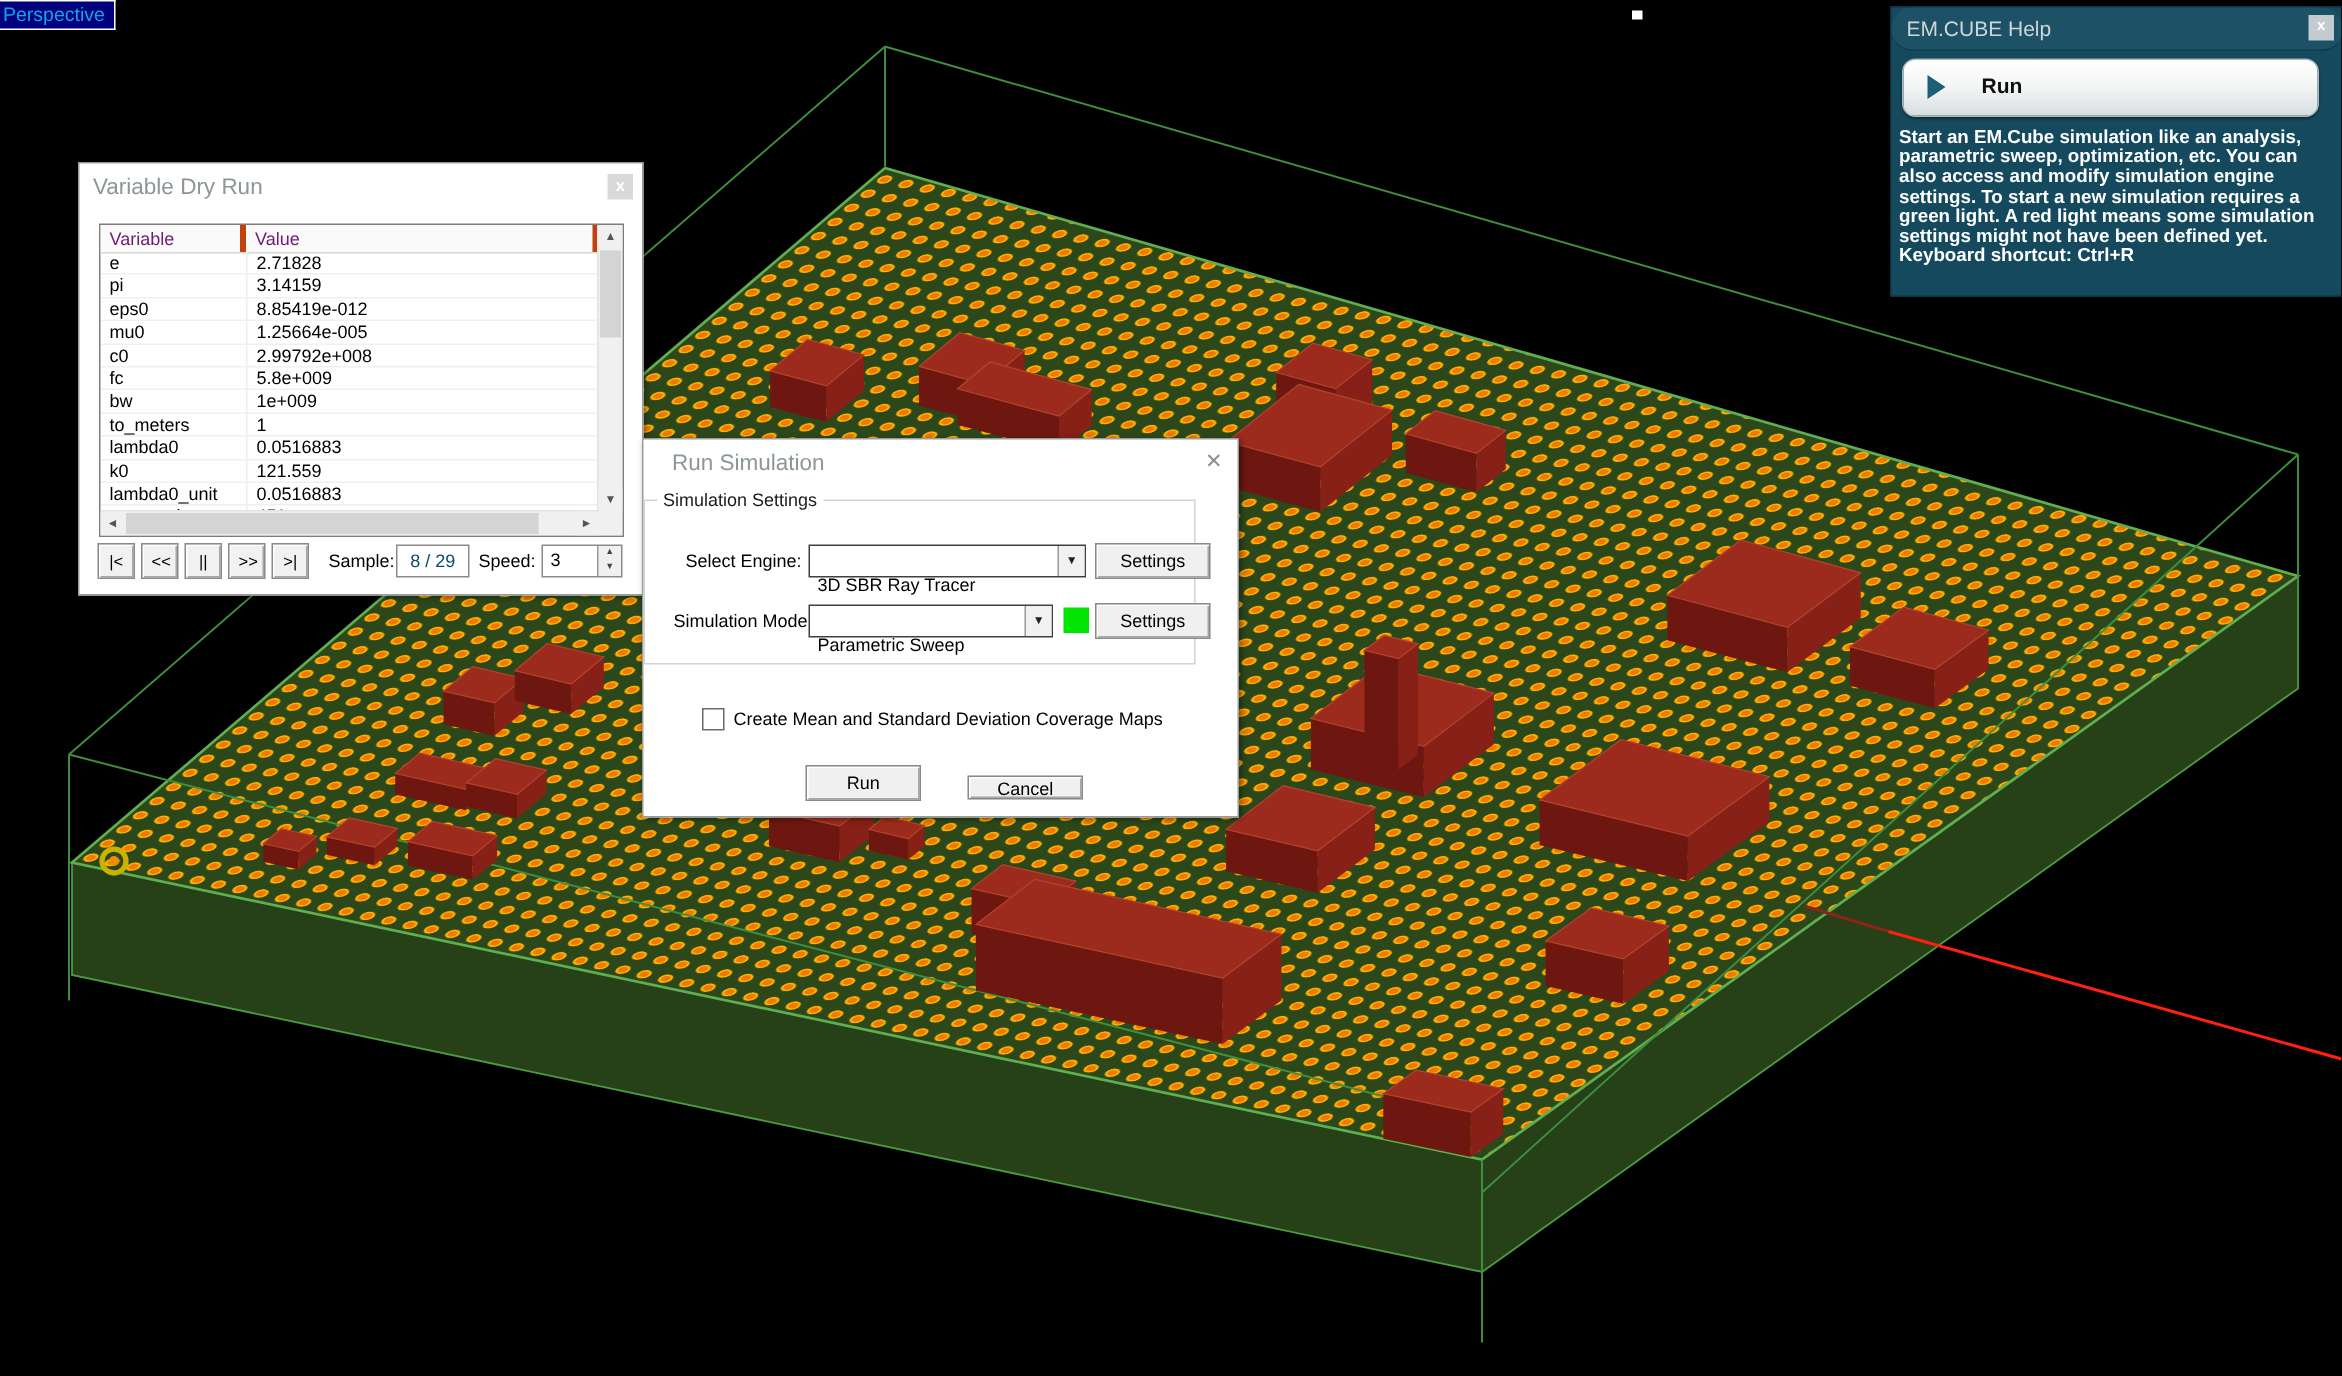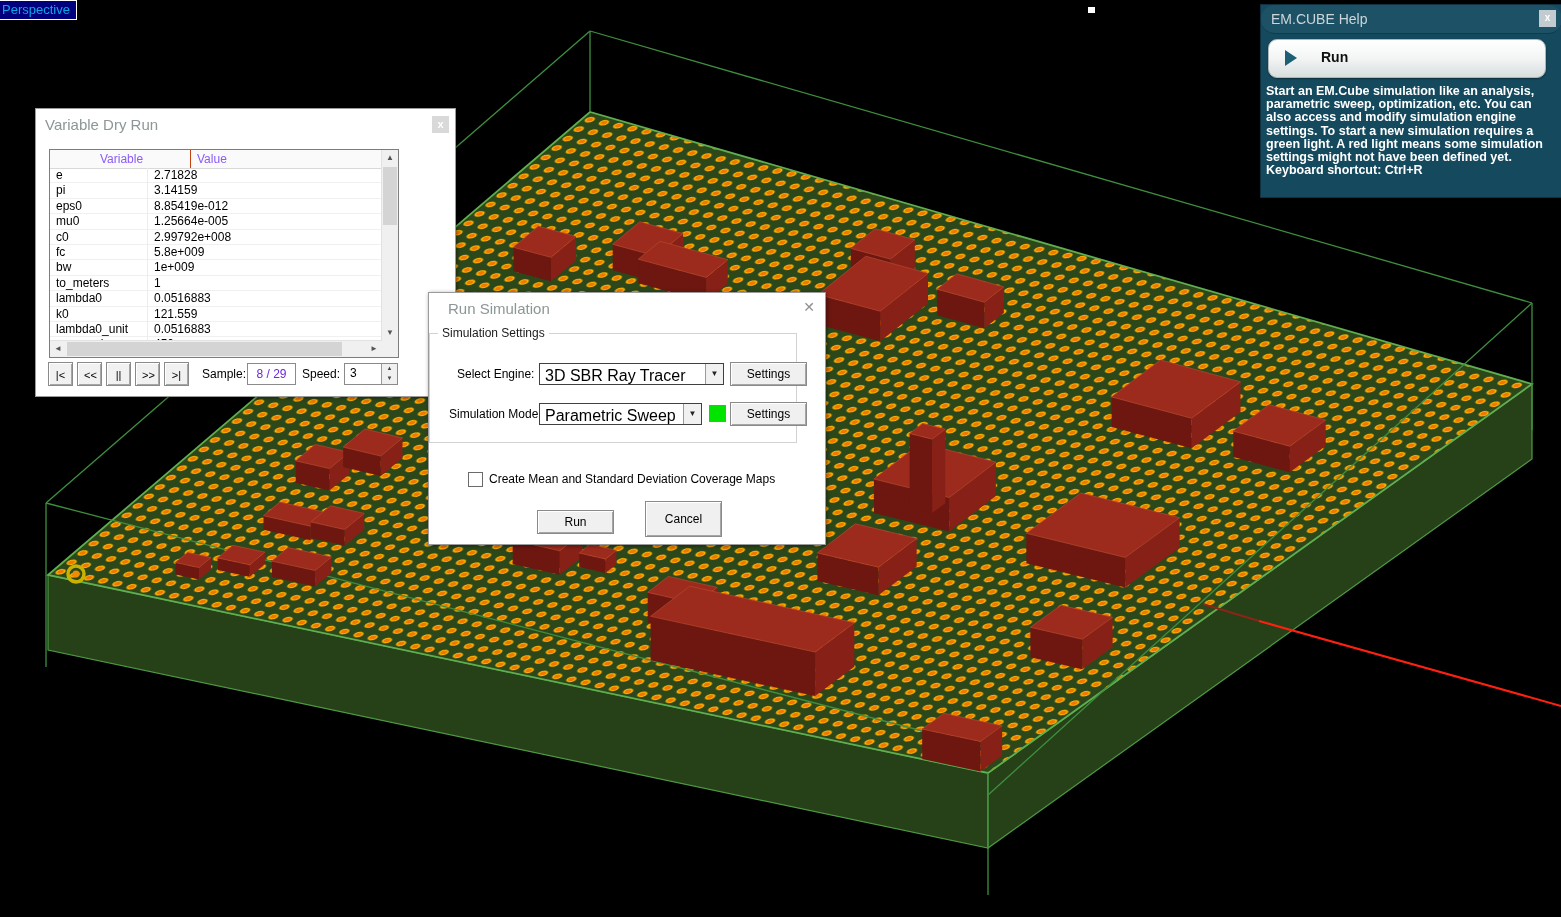--- a/index.html
+++ b/index.html
@@ -10,45 +10,45 @@
   
   .win{position:absolute;background:#fff;border:1px solid #9b9b9b;box-shadow:1px 1px 4px rgba(0,0,0,.45);}
   .wtitle{position:absolute;left:9px;top:7px;font-size:15px;color:#8d9697;}
   .closebox{position:absolute;width:17px;height:17px;background:#d9d9d9;color:#fff;
             font-size:11px;line-height:16px;text-align:center;font-weight:bold;cursor:default;}
   .btn{position:absolute;background:#f0f0f0;border:1px solid #8a8a8a;font-size:12px;color:#000;
        text-align:center;box-shadow:inset 1px 1px 0 #ffffff, inset -1px -1px 0 #a6a6a6;
        font-family:"Liberation Sans",sans-serif;}
   .lbl{position:absolute;font-size:12px;color:#000;white-space:nowrap;}
   .combo{position:absolute;background:#fff;border:1px solid #404040;height:20px;}
-  .combo .ctext{position:absolute;left:5px;top:3px;font-size:16px;color:#000;white-space:nowrap;}
+  .combo .ctext{position:absolute;left:5px;top:19px;font-size:12px;color:#000;white-space:nowrap;}
   .combo .carrow{position:absolute;right:0;top:0;bottom:0;width:17px;background:#f1f1f1;
                  border-left:1px solid #9a9a9a;color:#222;font-size:8px;text-align:center;line-height:19px;}
   .groupbox{position:absolute;border:1px solid #d2d2d2;}
   .grouplbl{position:absolute;top:-8px;left:8px;background:#fff;padding:0 4px;font-size:12px;color:#1a1a1a;white-space:nowrap;}
 
   
-  #varwin{left:35px;top:108px;width:375px;height:287px;padding-left:44px;}
+  #varwin{left:52px;top:108px;width:375px;height:287px;}
   #vartable{position:absolute;left:13px;top:40px;width:348px;height:207px;border:1px solid #7d7d7d;background:#fff;overflow:hidden;}
   #vhead{position:absolute;left:0;top:0;right:16px;height:18px;background:#fafafa;border-bottom:1px solid #d9d9d9;}
-  #vhead .hc{position:absolute;top:0;height:18px;font-size:12px;color:#8b5cf6;padding-left:6px;line-height:18px;border-right:1px solid #c2410c;box-sizing:border-box;margin-left:44px;}
+  #vhead .hc{position:absolute;top:0;height:18px;font-size:12px;color:#701a75;padding-left:6px;line-height:18px;border-right:4px solid #c2410c;box-sizing:border-box;}
   #vrows{position:absolute;left:0;top:18px;right:16px;bottom:16px;overflow:hidden;}
   .trow{position:relative;height:14.4px;border-bottom:1px solid #f0f0f0;}
   .trow .c1{position:absolute;left:6px;top:0;font-size:12px;line-height:14px;color:#000;}
   .trow .c2{position:absolute;left:104px;top:0;font-size:12px;line-height:14px;color:#000;}
   .colline{position:absolute;left:97px;top:18px;bottom:16px;width:1px;background:#ededed;}
   .vscroll{position:absolute;right:0;top:0;bottom:16px;width:16px;background:#f0f0f0;border-left:1px solid #e2e2e2;}
   .hscroll{position:absolute;left:0;right:16px;bottom:0;height:16px;background:#f0f0f0;border-top:1px solid #e2e2e2;}
   .sbtn{position:absolute;width:16px;height:16px;color:#555;font-size:8px;line-height:16px;text-align:center;background:#f0f0f0;}
   .sthumb{position:absolute;background:#d4d4d4;}
   .corner{position:absolute;right:0;bottom:0;width:16px;height:16px;background:#f0f0f0;}
   .pbtn{position:absolute;top:253px;width:25px;height:24px;background:#f1f1f1;border:1px solid #8a8a8a;
         box-shadow:inset 1px 1px 0 #fff, inset -1px -1px 0 #a6a6a6;font-size:11px;color:#000;text-align:center;line-height:22px;}
   #samplebox{position:absolute;left:211px;top:254px;width:47px;height:20px;border:1px solid #8a8a8a;background:#fff;
-             font-size:12px;text-align:center;line-height:20px;color:#6d28d9;}
+             font-size:12px;text-align:center;line-height:20px;color:#0c4a6e;}
   #speedspin{position:absolute;left:308px;top:254px;width:52px;height:20px;border:1px solid #8a8a8a;background:#fff;}
   #speedspin .sval{position:absolute;left:5px;top:2px;font-size:12px;color:#000;}
   .spinb{position:absolute;right:0;width:15px;height:10px;background:#f0f0f0;border-left:1px solid #9a9a9a;
          color:#444;font-size:6px;text-align:center;line-height:9px;}
 
   
   #runwin{left:428px;top:292px;width:396px;height:251px;}
   #runclose{position:absolute;right:10px;top:6px;color:#8f8f8f;font-size:14px;}
   .greenlight{position:absolute;left:280px;top:112px;width:17px;height:17px;}
 
@@ -290,21 +290,21 @@
       <div class="ctext">Parametric Sweep</div>
       <div class="carrow">▼</div>
     </div>
     <div class="greenlight" style="background: rgb(0, 228, 0);"></div>
     <button class="btn" style="left:301px;top:109px;width:77px;height:24px;">Settings</button>
 
     <div style="position:absolute;left:39px;top:179px;width:13px;height:13px;background:#fff;border:1px solid #6a6a6a;"></div>
     <div class="lbl" style="left:60px;top:179px;">Create Mean and Standard Deviation Coverage Maps</div>
 
     <button class="btn" style="left:108px;top:217px;width:77px;height:24px;">Run</button>
-    <button class="btn" style="left:216px;top:208px;width:77px;height:36px;">Cancel</button>
+    <button class="btn" style="left:216px;top:224px;width:77px;height:16px;">Cancel</button>
   </div>
 
   <div id="helpwin">
     <div id="helptitlebar">
       <div id="helptitle">EM.CUBE Help</div>
       <div id="helpclose">x</div>
     </div>
     <div id="helprun">
       <div class="tri"></div>
       <div class="rlab">Run</div>

